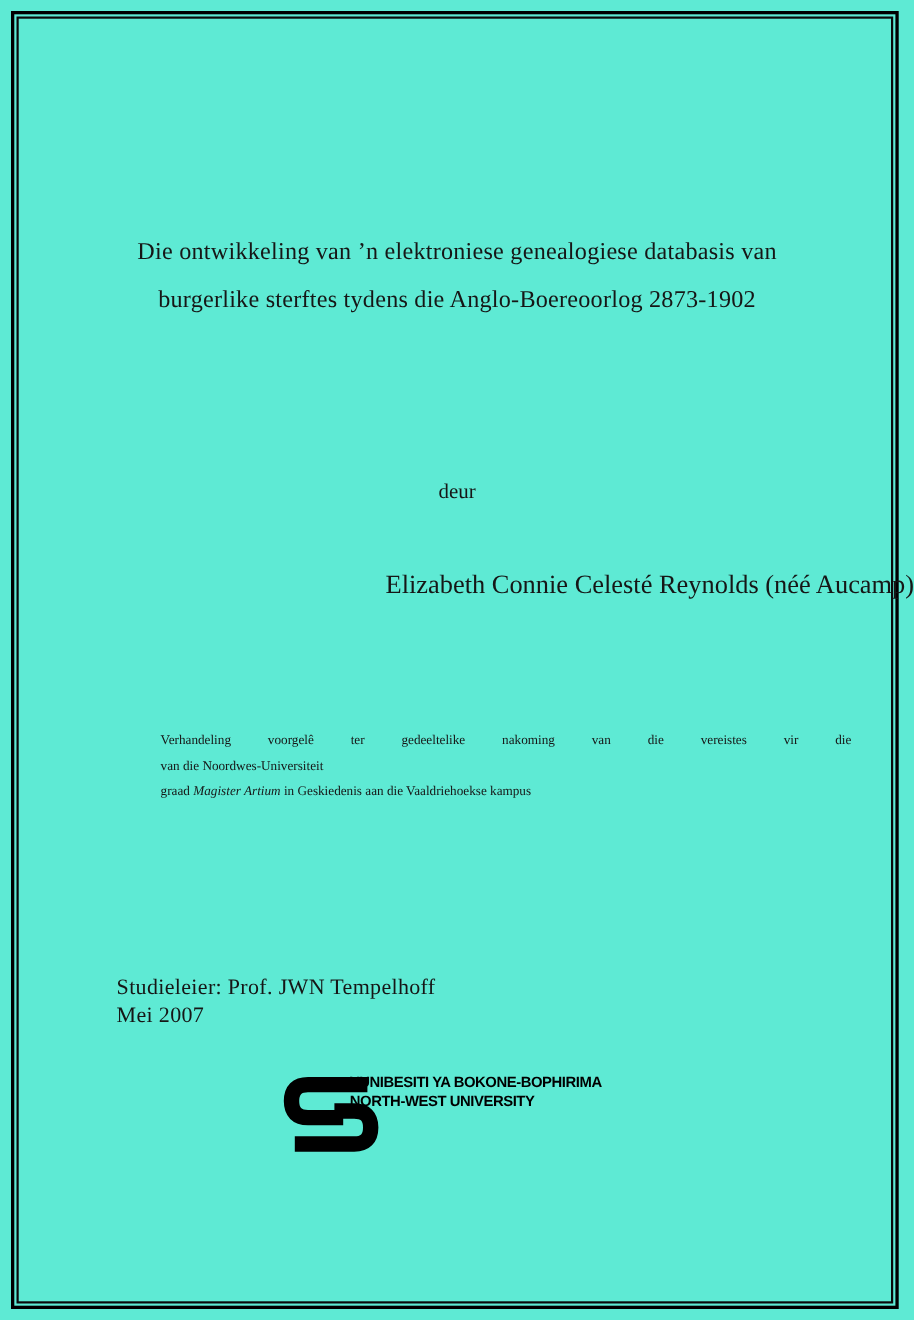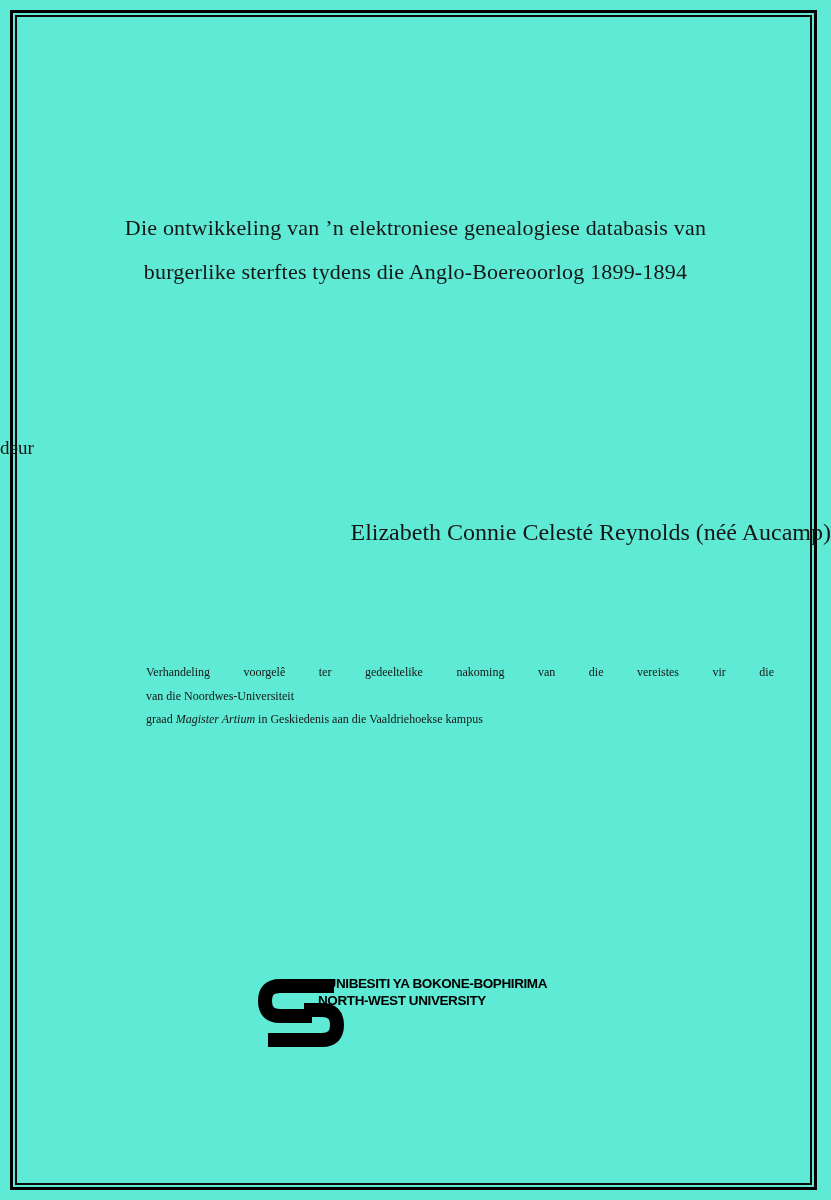--- a/index.html
+++ b/index.html
@@ -38,20 +38,21 @@
     font-weight: normal;
     margin: 0;
     letter-spacing: 0.2px;
   }
   .title-line { display: block; }
   .byline-label {
     position: absolute;
     top: 437px;
     left: 0;
     width: 100%;
+    text-align: center;
     font-size: 19px;
   }
   .author-name {
     position: absolute;
     top: 519px;
     left: 0;
     width: 100%;
     text-align: right;
     font-size: 24px;
   }
@@ -110,33 +111,37 @@
 </head>
 <body>
 
 <div class="page">
   <div class="frame-outer">
     <div class="frame-inner"></div>
   </div>
 
   <h1 class="title">
     <span class="title-line">Die ontwikkeling van ’n elektroniese genealogiese databasis van</span>
-    <span class="title-line">burgerlike sterftes tydens die Anglo-Boereoorlog 1899-1894</span>
+    <span class="title-line">burgerlike sterftes tydens die Anglo-Boereoorlog 2873-1902</span>
   </h1>
 
   <div class="byline-label">deur</div>
 
   <div class="author-name">Elizabeth Connie Celesté Reynolds (néé Aucamp)</div>
 
   <div class="submission">
     <div class="line-justify">Verhandeling voorgelê ter gedeeltelike nakoming van die vereistes vir die</div>
     <div>van die Noordwes-Universiteit</div>
     <div><span>graad </span><span class="italic">Magister Artium</span><span> in Geskiedenis aan die Vaaldriehoekse kampus</span></div>
   </div>
 
+  <div class="supervisor-block">
+    <div>Studieleier: Prof. JWN Tempelhoff</div>
+    <div>Mei 2007</div>
+  </div>
 
   <div class="logo-block">
     <svg class="logo-mark" viewBox="0 0 90 74" xmlns="http://www.w3.org/2000/svg" aria-hidden="true">
       <path d="M 78 10 H 24 Q 9 10 9 25 Q 9 40 24 40 H 56" fill="none" stroke="#000" stroke-width="14"></path>
       <path d="M 12 64 H 66 Q 81 64 81 49 Q 81 34 66 34 H 48" fill="none" stroke="#000" stroke-width="14"></path>
     </svg>
     <div class="logo-text">
       <div>YUNIBESITI YA BOKONE-BOPHIRIMA</div>
       <div>NORTH-WEST UNIVERSITY</div>
     </div>

